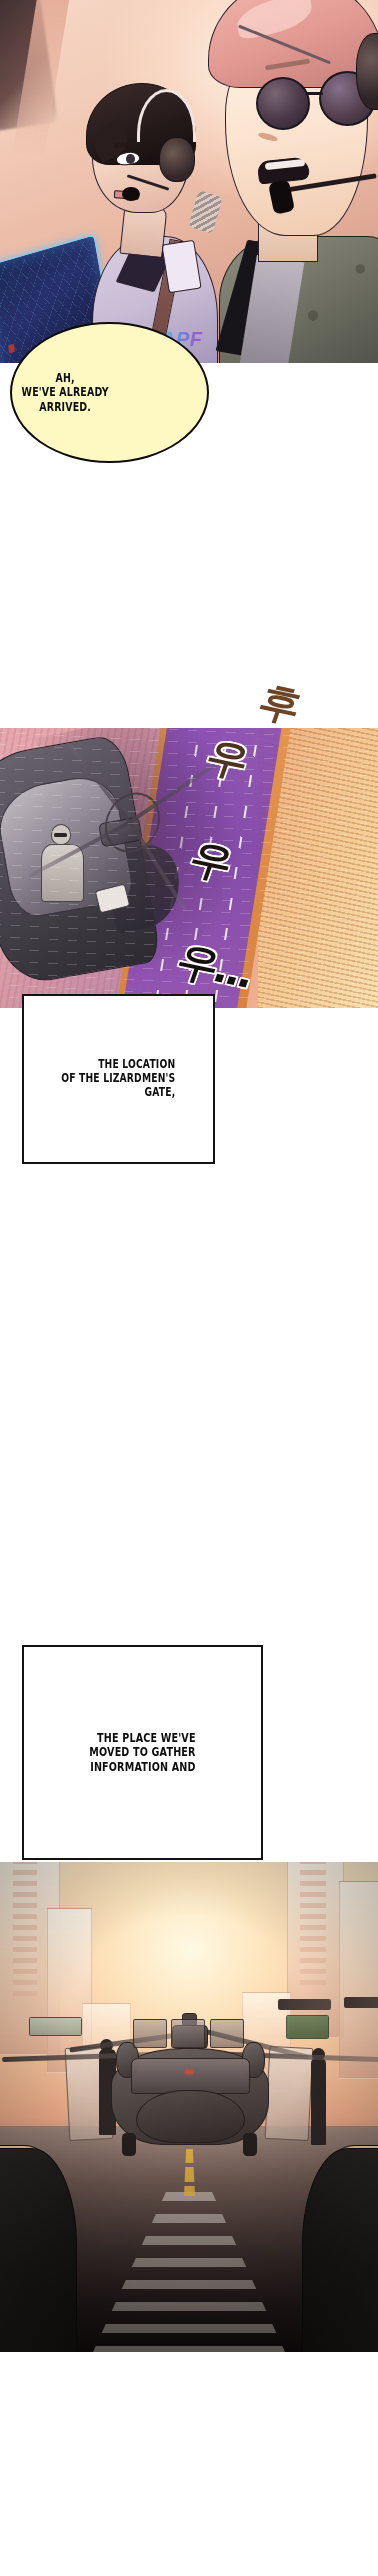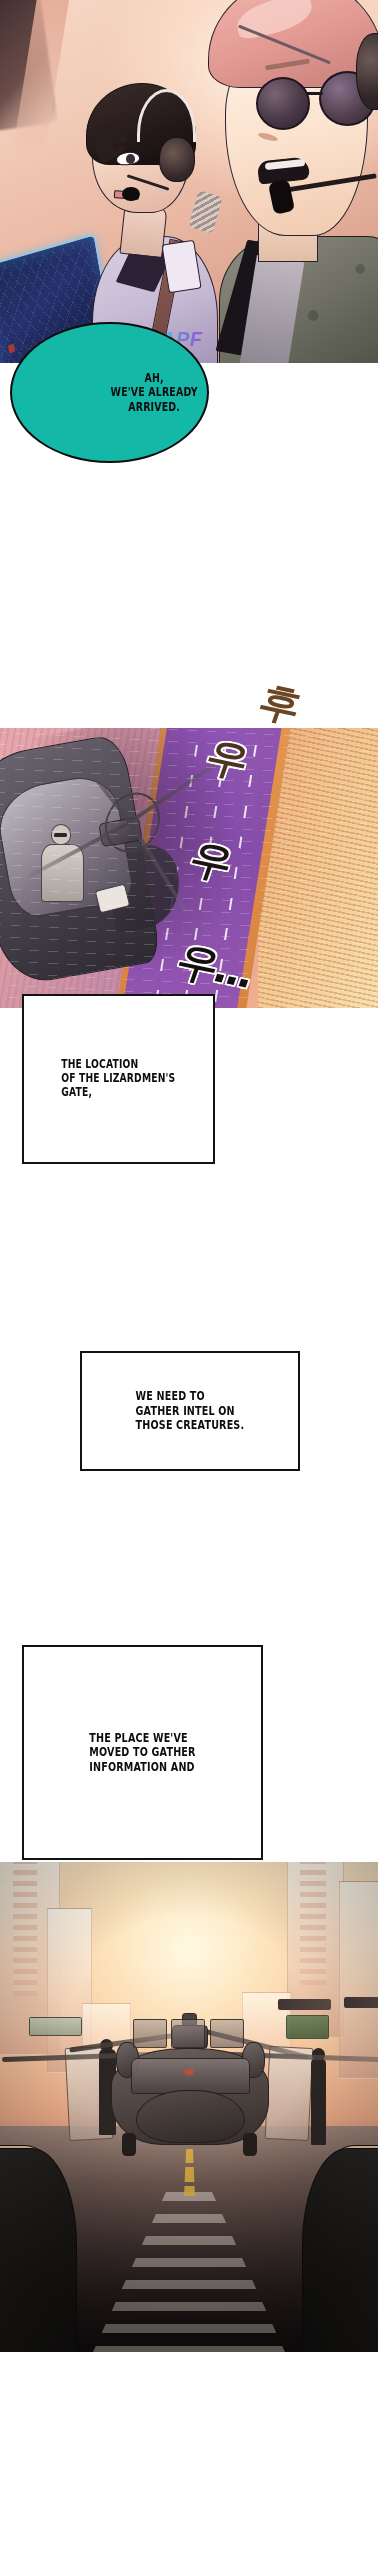--- a/index.html
+++ b/index.html
@@ -265,25 +265,25 @@
     background: linear-gradient(90deg, #44c8e8 0%, #6f77d8 55%, #9b4fd6 100%);
     -webkit-background-clip: text; background-clip: text; color: transparent;
     opacity: .92;
   }
 
   
   #bubble-arrived {
     position: absolute;
     left: 10px; top: 322px;
     width: 199px; height: 141px;
-    background: #14b8a6;
+    background: #fef9c3;
     border: 2.2px solid #0c0c0c;
     border-radius: 50% / 50%;
     z-index: 8;
-    display: flex; align-items: center; justify-content: flex-end;
+    display: flex; align-items: center; justify-content: flex-start;
   }
   #bubble-arrived .txt {
     text-align: center;
     line-height: 1.22;
     font-size: 11.5px;
     letter-spacing: 0.2px;
     font-weight: 700;
     color: #0d0d0d;
     font-family: "DejaVu Sans", sans-serif;
     transform: scaleX(.82);
@@ -423,21 +423,21 @@
     opacity: .35;
   }
 
   
   .cap {
     position: absolute;
     background: #ffffff;
     border: 2.2px solid #121212;
     z-index: 10;
     display: flex; align-items: center; justify-content: center;
-    text-align: left;
+    text-align: right;
   }
   .cap .txt {
     font-family: "DejaVu Sans", sans-serif;
     font-weight: 700;
     color: #0d0d0d;
     line-height: 1.2;
     letter-spacing: 0.2px;
     transform: scaleX(.80);
     white-space: pre-line;
   }
@@ -688,25 +688,20 @@
     <div class="p2-rain"></div>
   </div>
 
   <div class="cap" id="cap-location">
     <div class="txt">THE LOCATION
 OF THE LIZARDMEN'S
 GATE,</div>
   </div>
 
 
-  <div class="cap" id="cap-intel">
-    <div class="txt">WE NEED TO
-GATHER INTEL ON
-THOSE CREATURES.</div>
-  </div>
 
   <div class="cap" id="cap-place">
     <div class="txt">THE PLACE WE'VE
 MOVED TO GATHER
 INFORMATION AND</div>
   </div>
 
 
   <div class="panel" id="panel-3">
     <div class="p3-sky"></div>

